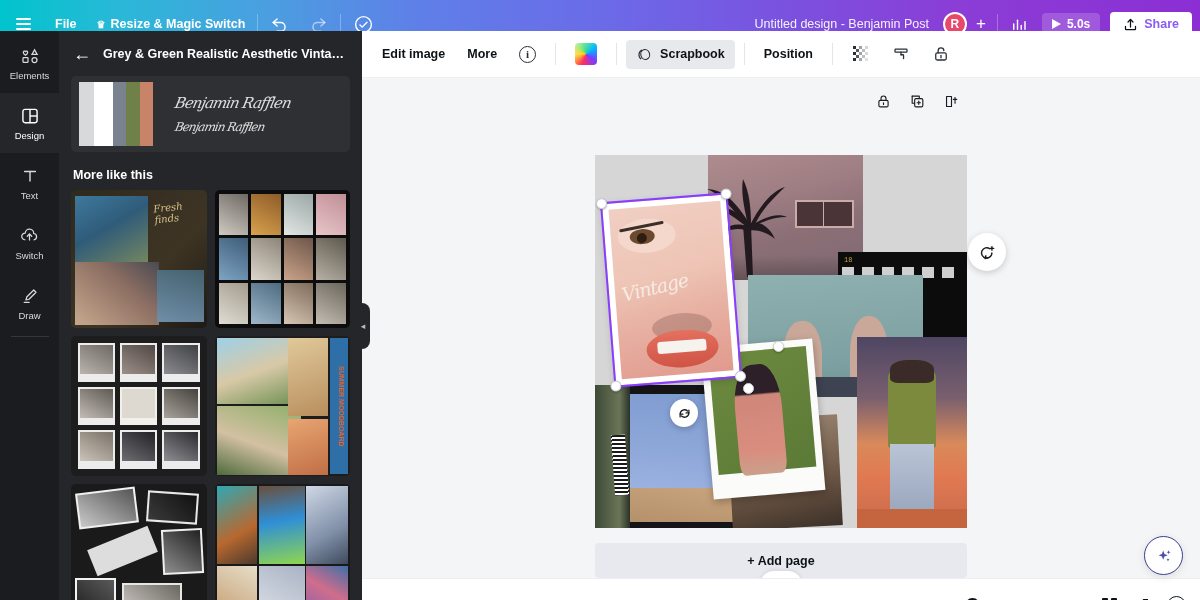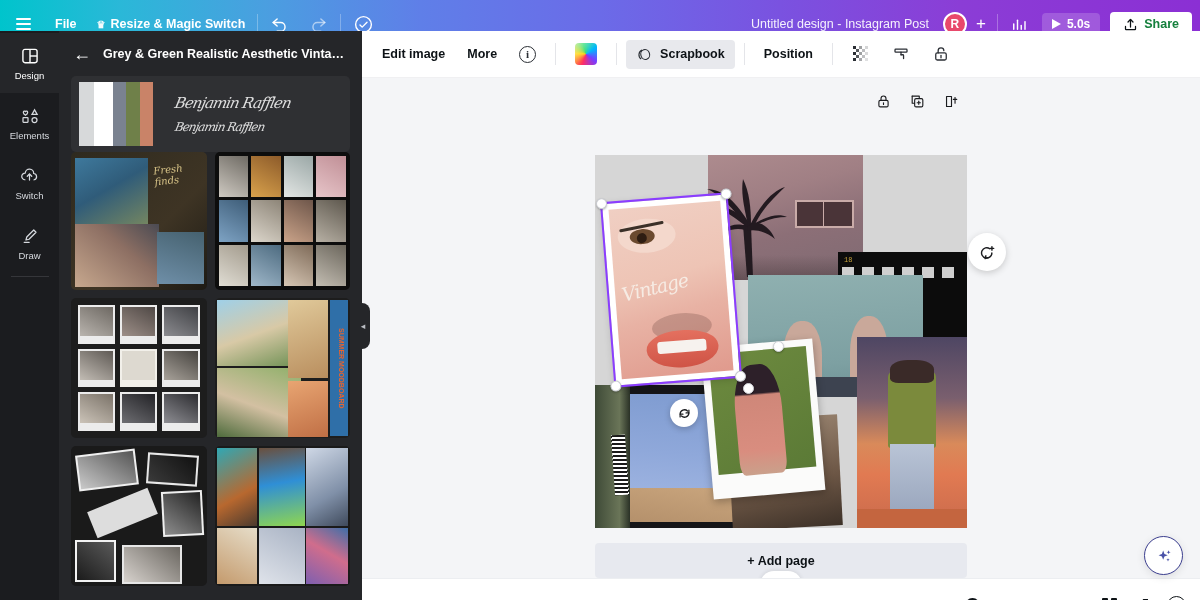--- a/index.html
+++ b/index.html
@@ -39,21 +39,21 @@
   .plus-btn { font-size: 17px; font-weight: normal; padding: 0 9px; color: #fff; }
   .icon-btn { display:flex; align-items:center; justify-content:center; padding: 0 10px; height:31px; }
   .timer-pill {
     display:flex; align-items:center; gap:6px;
     background: rgba(255,255,255,0.18); border-radius: 4px;
     padding: 4px 10px; margin: 0 4px; font-size: 12px; font-weight: bold;
   }
   .play-tri { width:0;height:0;border-left:9px solid #fff;border-top:5.5px solid transparent;border-bottom:5.5px solid transparent; }
   .share-btn {
     display:flex; align-items:center; gap:6px;
-    background:#fff; color:#15803d; border-radius:4px;
+    background:#fff; color:#8b5cf6; border-radius:4px;
     padding:5px 13px; font-size:12.5px; font-weight:bold;
     margin-right: 8px; margin-left: 6px;
   }
 
   
   #rail {
     position: absolute; top: 31px; left: 0; width: 59px; height: 569px;
     background: #1b1c1f;
     display: flex; flex-direction: column; align-items: center;
     padding-top: 2px;
@@ -235,21 +235,21 @@
 
   <div class="icon-btn">
     <svg width="21" height="21" viewBox="0 0 24 24" fill="none" stroke="#fff" stroke-width="1.6" stroke-linecap="round" stroke-linejoin="round">
       <circle cx="12" cy="12" r="9"></circle>
         <path d="M8 12.5 l2.5 2.5 L16 9.5"></path>
     </svg>
   </div>
 
   <div class="tb-spacer"></div>
 
-  <div class="tb-title">Untitled design - Instagram Post</div>
+  <div class="tb-title">Untitled design - Benjamin Post</div>
 
   <div class="avatar">R</div>
   <div class="plus-btn">+</div>
 
   <div class="tb-sep"></div>
 
   <div class="icon-btn">
     <svg width="18" height="18" viewBox="0 0 24 24" fill="none" stroke="#fff" stroke-width="1.9" stroke-linecap="round">
       <path d="M5 19 V12"></path>
         <path d="M10 19 V7"></path>
@@ -268,39 +268,46 @@
       <path d="M12 16 V4"></path>
         <path d="M8 8 l4-4 4 4"></path>
         <path d="M4 15 v4 a1 1 0 0 0 1 1 h14 a1 1 0 0 0 1-1 v-4"></path>
     </svg>
     <span>Share</span>
   </div>
 </div>
 
 <div id="rail">
 
-  <div class="rail-item active">
-    <svg width="20" height="20" viewBox="0 0 24 24" fill="none" stroke="#fff" stroke-width="1.7">
-      <rect x="3.5" y="4" width="17" height="16" rx="2.5"></rect>
-        <path d="M12 4 V20"></path>
-        <path d="M12 12 H20.5"></path>
-    </svg>
-    <span>Design</span>
-  </div>
-
   <div class="rail-item">
     <svg width="22" height="20" viewBox="0 0 26 24" fill="none" stroke="#d6d9de" stroke-width="1.5">
       <path d="M5 7.8 c0-1.6 1.7-2.3 2.6-1.2 .9-1.1 2.6-.4 2.6 1.2 0 1.6-2.6 3.2-2.6 3.2 S5 9.4 5 7.8Z"></path>
       <path d="M18.5 4.6 L21.6 10 H15.4 Z"></path>
       <rect x="4.6" y="14" width="6" height="5.6" rx=".6"></rect>
       <circle cx="18.4" cy="16.8" r="3"></circle>
     </svg>
     <span>Elements</span>
   </div>
 
+  <div class="rail-item active">
+    <svg width="20" height="20" viewBox="0 0 24 24" fill="none" stroke="#fff" stroke-width="1.7">
+      <rect x="3.5" y="4" width="17" height="16" rx="2.5"></rect>
+        <path d="M12 4 V20"></path>
+        <path d="M12 12 H20.5"></path>
+    </svg>
+    <span>Design</span>
+  </div>
+
+  <div class="rail-item">
+    <svg width="20" height="20" viewBox="0 0 24 24" fill="none" stroke="#d6d9de" stroke-width="1.7" stroke-linecap="round">
+      <path d="M5.5 6.5 H18.5"></path>
+        <path d="M12 6.5 V18"></path>
+    </svg>
+    <span>Text</span>
+  </div>
 
 
   <div class="rail-item">
     <svg width="21" height="20" viewBox="0 0 24 24" fill="none" stroke="#d6d9de" stroke-width="1.5" stroke-linecap="round" stroke-linejoin="round">
       <path d="M6.5 16.5 a4 4 0 0 1 .4-8 A5 5 0 0 1 17 9 a3.8 3.8 0 0 1 .5 7.5"></path>
       <path d="M12 16.8 V9.8"></path>
         <path d="M9.3 12.3 L12 9.6 l2.7 2.7"></path>
     </svg>
     <span>Switch</span>
   </div>
@@ -333,20 +340,21 @@
       <i style="flex:1.2;background:#7a8290"></i>
       <i style="flex:1.2;background:#6f8049"></i>
       <i style="flex:1.1;background:#c98368"></i>
     </div>
     <div class="sig-box">
       <span class="sig" style="left:16px;top:18px;font-size:15px;">Benjamin  Rafflen</span>
       <span class="sig" style="left:16px;top:44px;font-size:12px;">Benjamin  Rafflen</span>
     </div>
   </div>
 
+  <div class="panel-sub">More like this</div>
 
   <div class="grid">
 
     <div class="thumb" style="background:linear-gradient(135deg,#2e2a1f,#3e3424 60%,#1d1a14)">
       <div style="position:absolute;left:4px;top:6px;width:54%;height:50%;background:linear-gradient(150deg,#3f7da3,#2f5e7e 45%,#7a8c63);opacity:.95"></div>
       <div style="position:absolute;left:4px;top:52%;width:62%;height:46%;background:linear-gradient(40deg,#c7a88e,#8d6f63 60%,#4a4a52)"></div>
       <div style="position:absolute;right:5px;top:8%;width:34%;height:32%;color:#d8c488;font-family:'DejaVu Serif',serif;font-style:italic;font-size:10px;line-height:11px;transform:rotate(-6deg)">Fresh<br>finds</div>
       <div style="position:absolute;right:3px;bottom:4%;width:34%;height:38%;background:linear-gradient(20deg,#6f8fa8,#45616f)"></div>
     </div>
 

